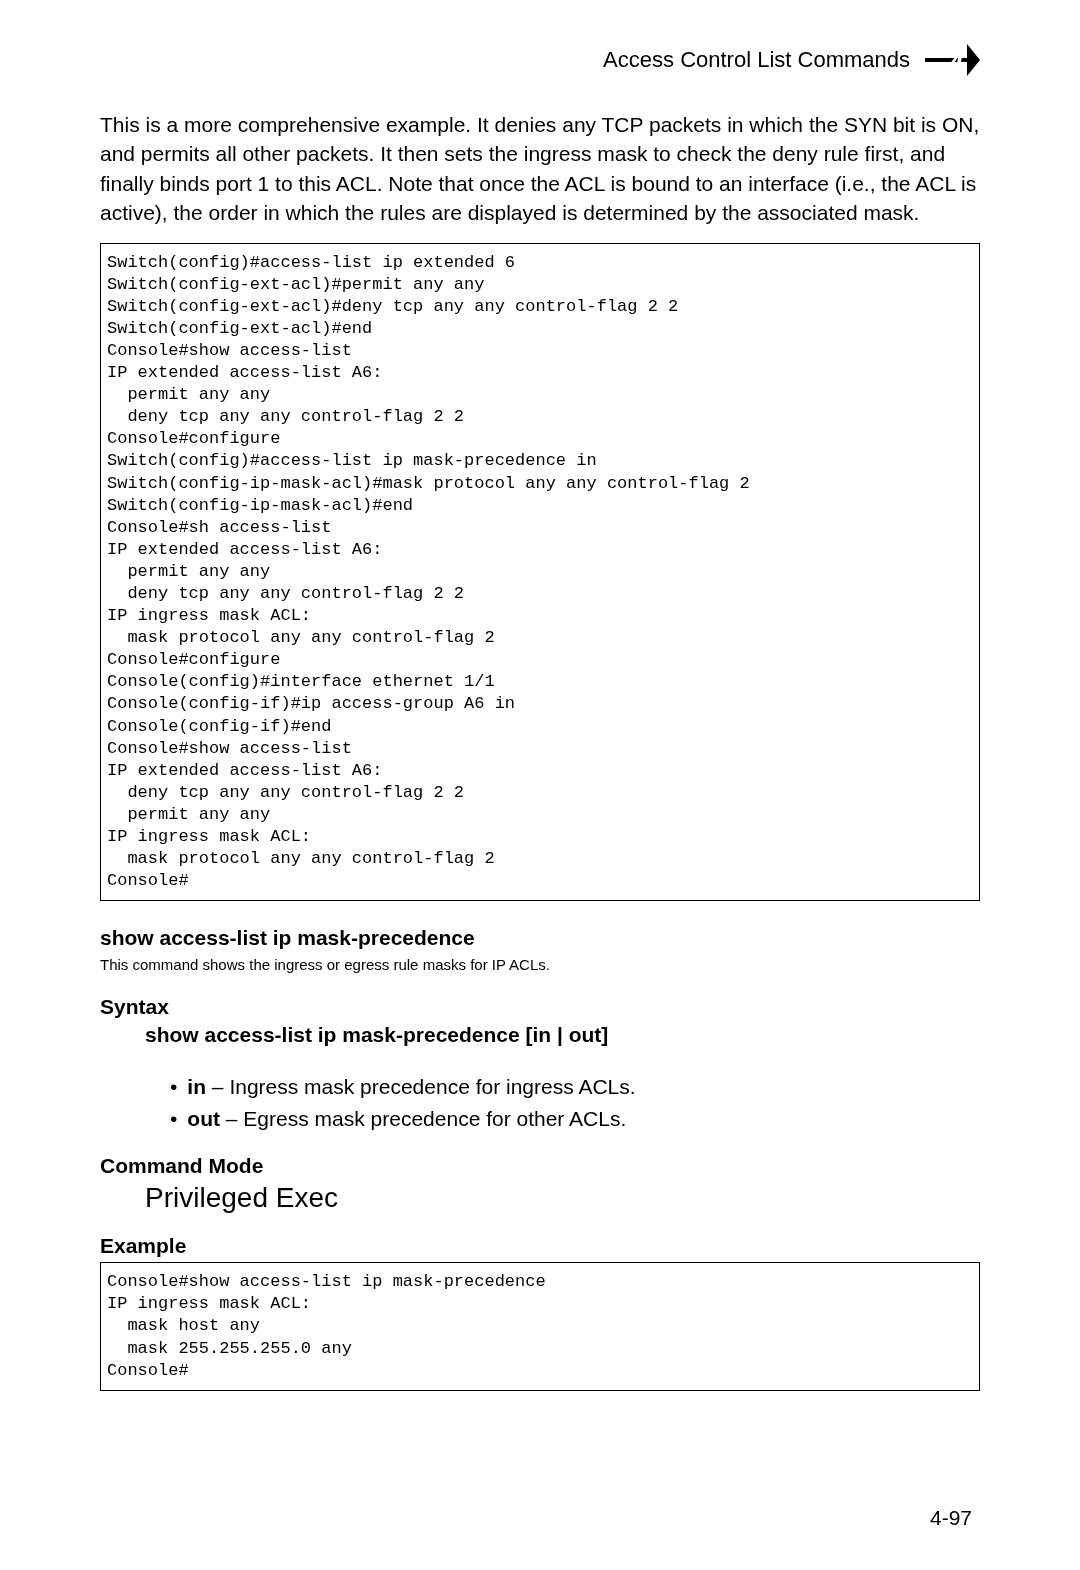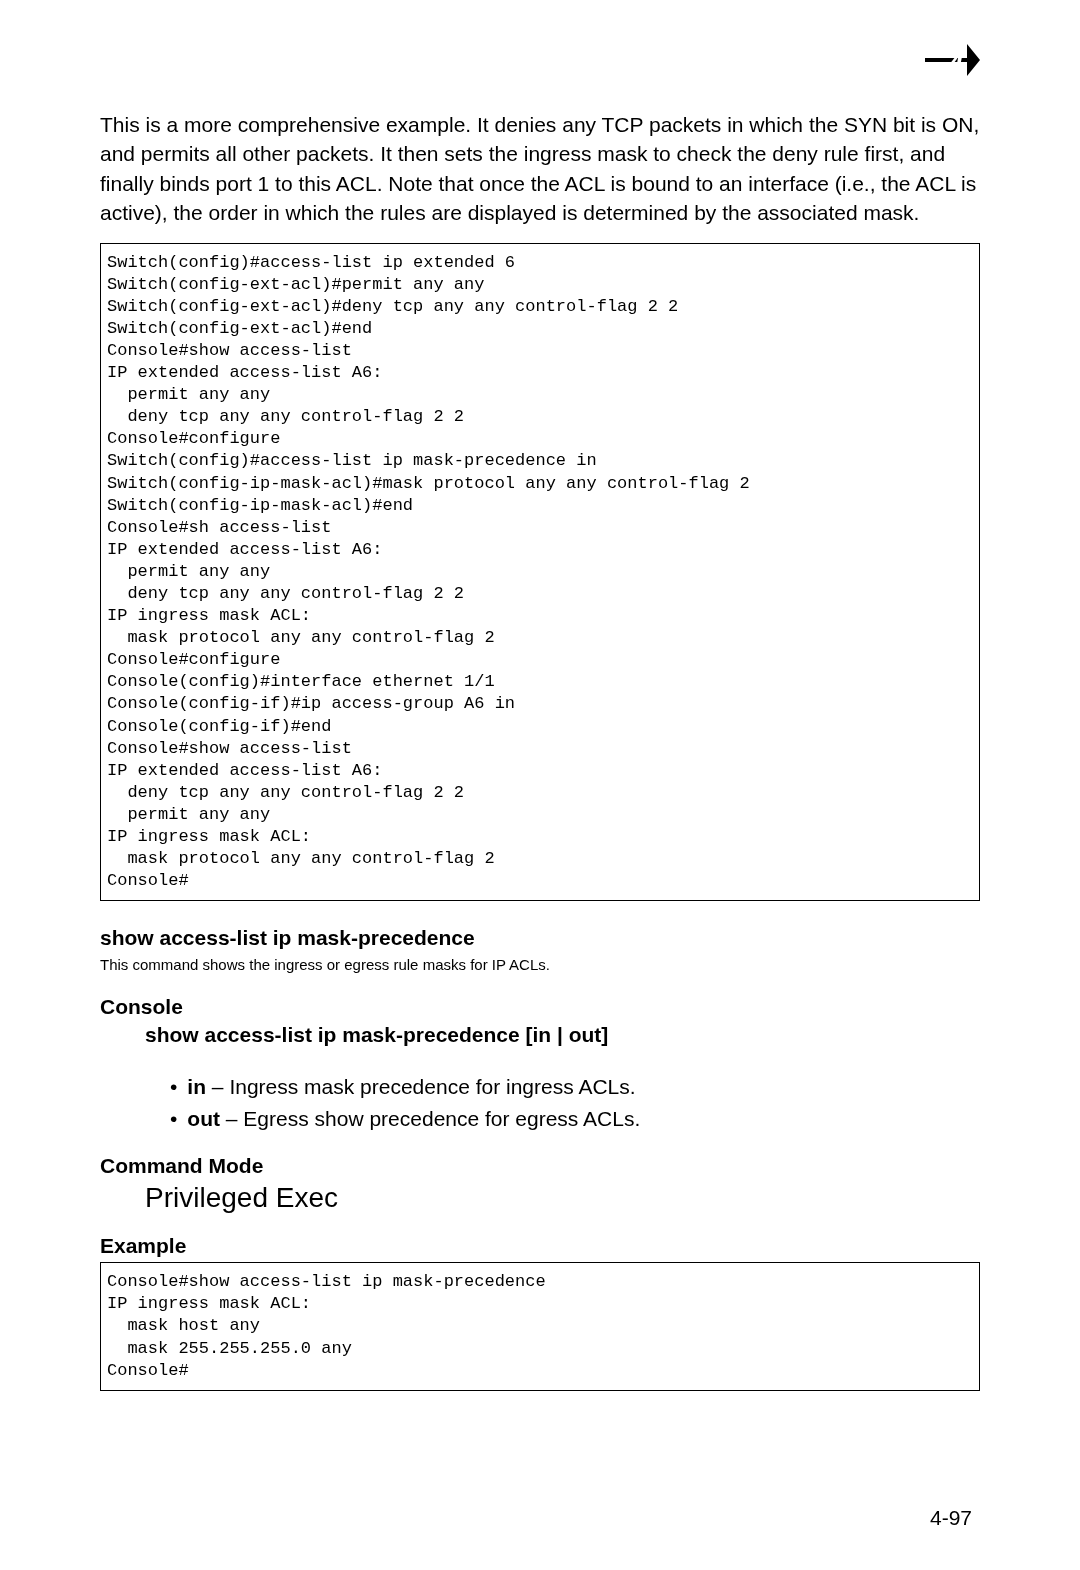--- a/index.html
+++ b/index.html
@@ -98,20 +98,21 @@
       position: absolute;
       bottom: 40px;
       right: 108px;
       font-size: 21px;
     }
   </style>
 </head>
 <body>
 
 <div class="header">
+  <span class="header-title">Access Control List Commands</span>
   <div class="header-icon">
     <svg viewBox="0 0 55 40">
       <polygon points="0,18 42,18 42,4 55,20 42,36 42,22 0,22" fill="#000"></polygon>
       <text x="23" y="33" font-family="Arial" font-size="27" font-weight="bold" font-style="italic" fill="#fff">4</text>
     </svg>
   </div>
 </div>
 
 <p class="intro-text">This is a more comprehensive example. It denies any TCP packets in which the SYN bit is ON, and permits all other packets. It then sets the ingress mask to check the deny rule first, and finally binds port 1 to this ACL. Note that once the ACL is bound to an interface (i.e., the ACL is active), the order in which the rules are displayed is determined by the associated mask.</p>
 
@@ -141,31 +142,31 @@
 IP extended access-list A6:
   deny tcp any any control-flag 2 2
   permit any any
 IP ingress mask ACL:
   mask protocol any any control-flag 2
 Console#</div>
 
 <div class="section-heading">show access-list ip mask-precedence</div>
 <p class="section-text">This command shows the ingress or egress rule masks for IP ACLs.</p>
 
-<div class="subheading">Console</div>
+<div class="subheading">Syntax</div>
 <div class="syntax-line">show access-list ip mask-precedence [in | out]</div>
 
 <div class="bullet-list">
   <div class="bullet-item">
     <span class="bullet-mark">•</span>
     <span class="bullet-content"><span class="bold">in</span><span> – Ingress mask precedence for ingress ACLs.</span></span>
   </div>
   <div class="bullet-item">
     <span class="bullet-mark">•</span>
-    <span class="bullet-content"><span class="bold">out</span><span> – Egress show precedence for egress ACLs.</span></span>
+    <span class="bullet-content"><span class="bold">out</span><span> – Egress mask precedence for other ACLs.</span></span>
   </div>
 </div>
 
 <div class="subheading">Command Mode</div>
 <div class="indented-text">Privileged Exec</div>
 
 <div class="subheading">Example</div>
 <div class="code-block">Console#show access-list ip mask-precedence
 IP ingress mask ACL:
   mask host any

